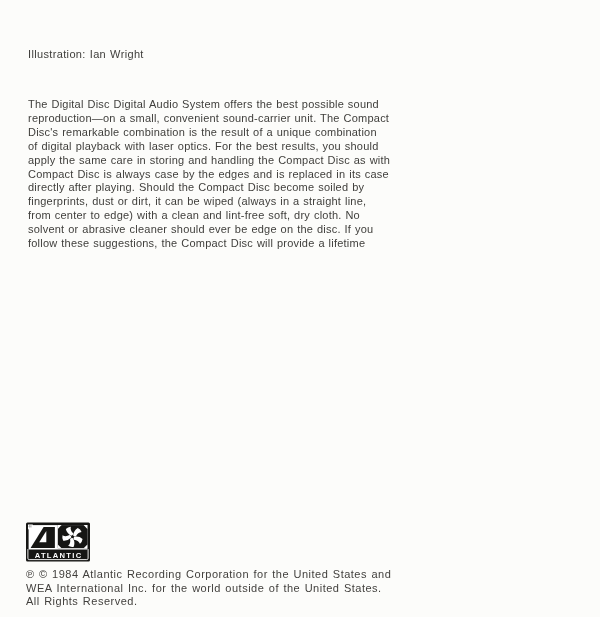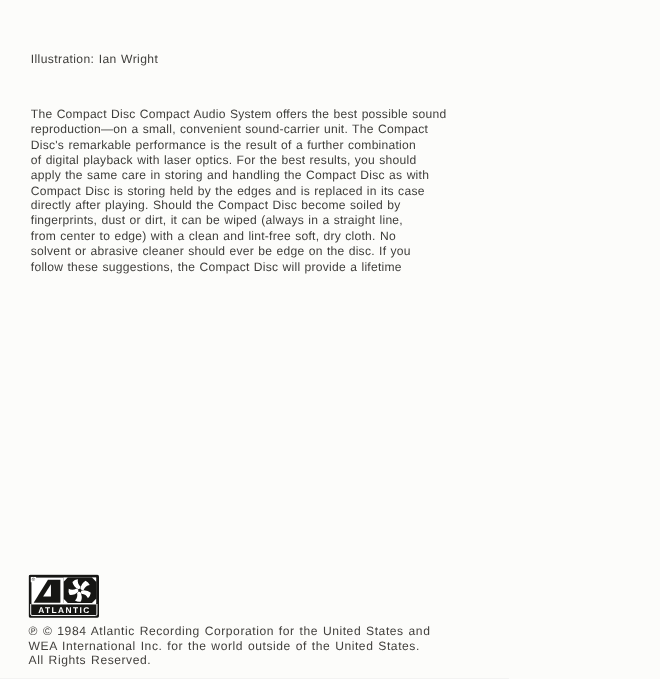--- a/index.html
+++ b/index.html
@@ -27,26 +27,26 @@
   .logo text{font-family:"Liberation Sans",sans-serif;}
 </style>
 </head>
 <body>
 
 <div class="page">
 
   <div class="credit">Illustration: Ian Wright</div>
 
   <div class="body-text">
-    <div class="line">The Compact Disc Compact Audio System offers the best possible sound</div>
+    <div class="line">The Digital Disc Digital Audio System offers the best possible sound</div>
     <div class="line">reproduction—on a small, convenient sound-carrier unit. The Compact</div>
-    <div class="line">Disc's remarkable performance is the result of a further combination</div>
+    <div class="line">Disc's remarkable combination is the result of a unique combination</div>
     <div class="line">of digital playback with laser optics. For the best results, you should</div>
     <div class="line">apply the same care in storing and handling the Compact Disc as with</div>
-    <div class="line">Compact Disc is storing held by the edges and is replaced in its case</div>
+    <div class="line">Compact Disc is always case by the edges and is replaced in its case</div>
     <div class="line">directly after playing. Should the Compact Disc become soiled by</div>
     <div class="line">fingerprints, dust or dirt, it can be wiped (always in a straight line,</div>
     <div class="line">from center to edge) with a clean and lint-free soft, dry cloth. No</div>
     <div class="line">solvent or abrasive cleaner should ever be edge on the disc. If you</div>
     <div class="line">follow these suggestions, the Compact Disc will provide a lifetime</div>
   </div>
 
   <div class="logo">
     <svg viewBox="0 0 64 39">
 

